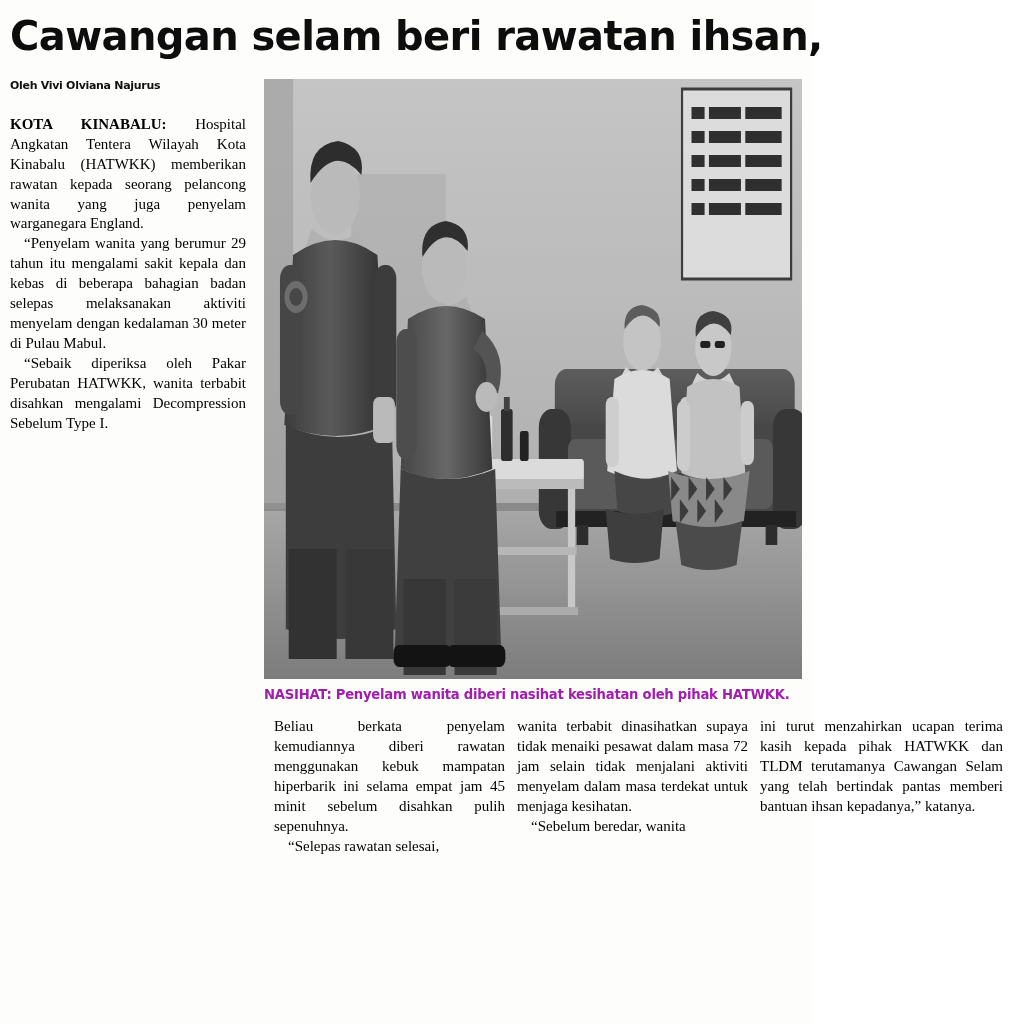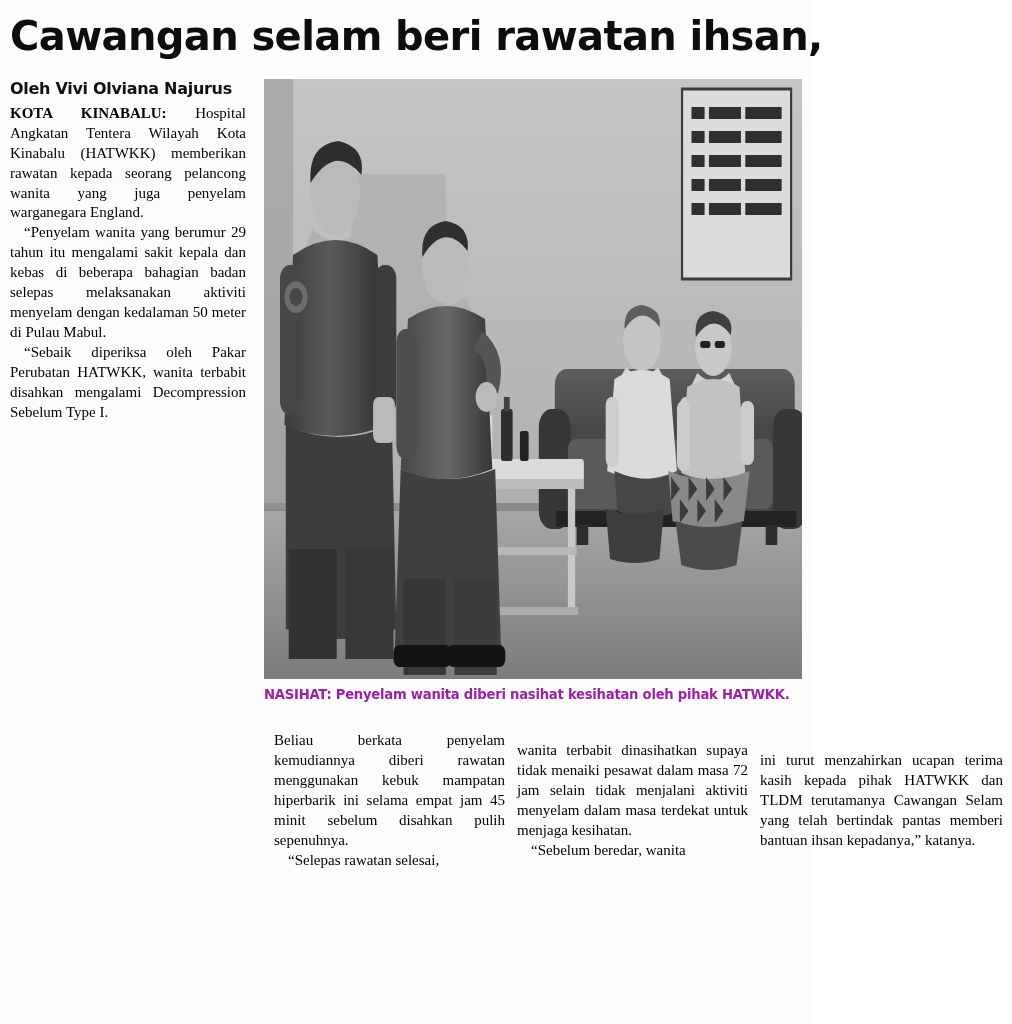--- a/index.html
+++ b/index.html
@@ -56,23 +56,23 @@
   
   .col-left {
     width: 250px;
     flex: 0 0 250px;
     padding-right: 14px;
     box-sizing: border-box;
   }
   .byline {
     font-family: "DejaVu Sans", sans-serif;
     font-weight: bold;
-    font-size: 16px;
+    font-size: 11px;
     letter-spacing: -0.3px;
-    margin-bottom: 6px;
+    margin-bottom: 23px;
     color: #111;
   }
   .col-left p,
   .bottom-col p {
     margin: 0;
     font-size: 15px;
     line-height: 1.33;
     text-align: justify;
     text-justify: inter-word;
     hyphens: manual;
@@ -104,24 +104,23 @@
     font-weight: bold;
     font-size: 13.2px;
     letter-spacing: -0.25px;
     line-height: 1.25;
     color: #a21caf;
   }
 
   
   .bottom-row {
     display: flex;
-    margin-top: 28px;
+    margin-top: 14px;
     padding-left: 264px;
     box-sizing: border-box;
-    align-items: center;
   }
   .bottom-col {
     width: 243px;
     flex: 0 0 243px;
     padding-right: 12px;
     box-sizing: border-box;
   }
   .bottom-col:last-child { padding-right: 0; }
 
   
@@ -137,21 +136,21 @@
   </div>
 
   <div class="body-area">
 
     <div class="top-row">
 
       <div class="col-left">
         <div class="byline">Oleh Vivi Olviana Najurus</div>
 
         <p><span class="lede-label">KOTA KINABALU:</span> <span>Hospital Angkatan Tentera Wilayah Kota Kinabalu (HATWKK) memberikan rawatan kepada seorang pelancong wanita yang juga penyelam warganegara England.</span></p>
-        <p>“Penyelam wanita yang berumur 29 tahun itu mengalami sakit kepala dan kebas di beberapa bahagian badan selepas melaksanakan aktiviti menyelam dengan kedalaman 50 meter di Pulau Mabul.</p>
+        <p>“Penyelam wanita yang berumur 29 tahun itu mengalami sakit kepala dan kebas di beberapa bahagian badan selepas melaksanakan aktiviti menyelam dengan kedalaman 30 meter di Pulau Mabul.</p>
         <p>“Sebaik diperiksa oleh Pakar Perubatan HATWKK, wanita terbabit disahkan mengalami Decompression Sebelum Type I.</p>
       </div>
 
       <div class="photo-wrap">
         <div class="photo">
           <svg viewBox="0 0 740 600" preserveAspectRatio="none" role="img">
             <defs>
               <linearGradient id="wallg" x1="0" y1="0" x2="0" y2="1">
                 <stop offset="0%" stop-color="#d8d6d2"></stop>
                 <stop offset="55%" stop-color="#c8c6c2"></stop>

